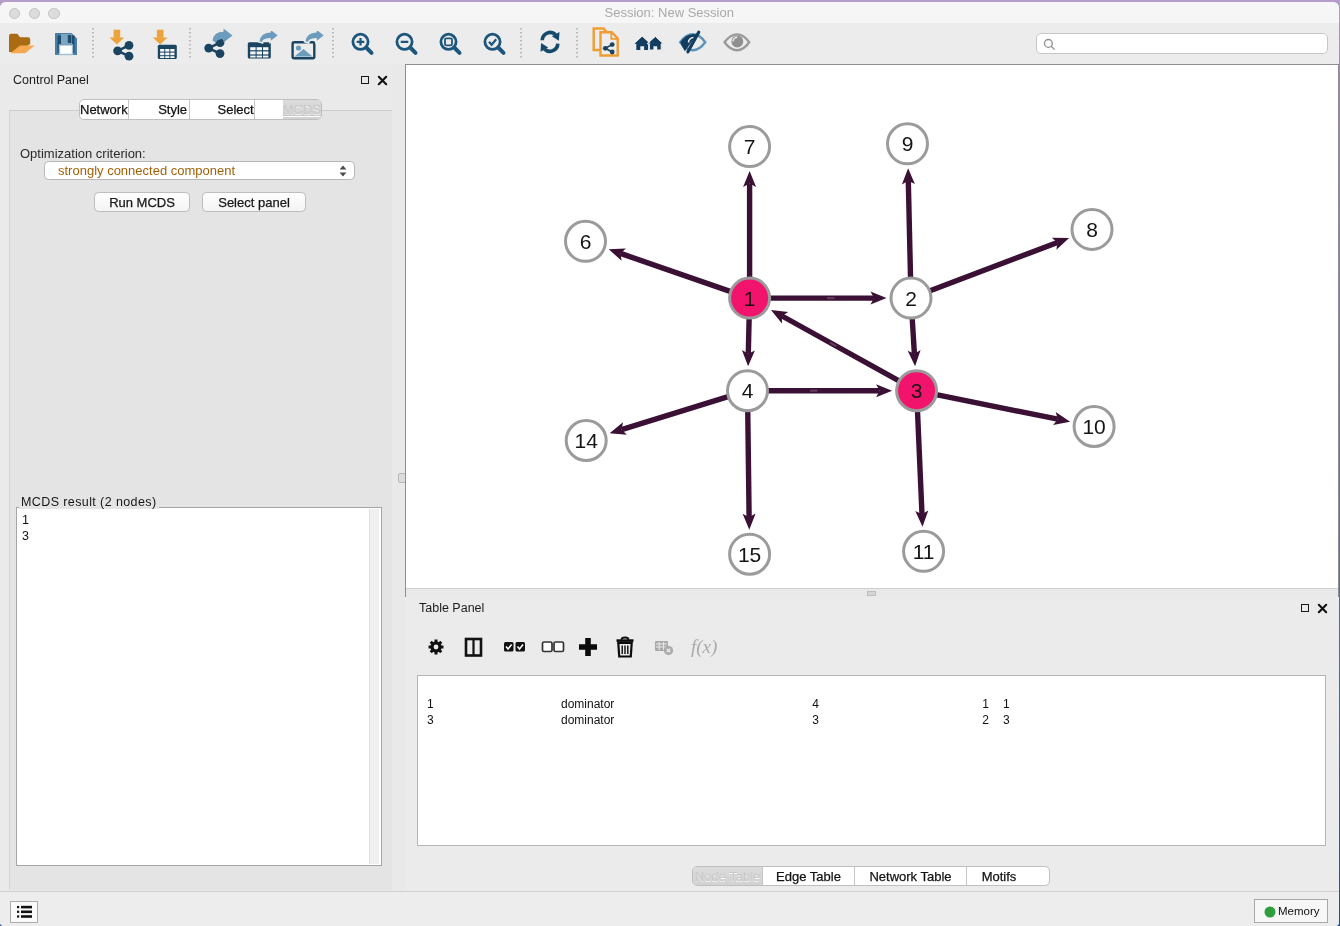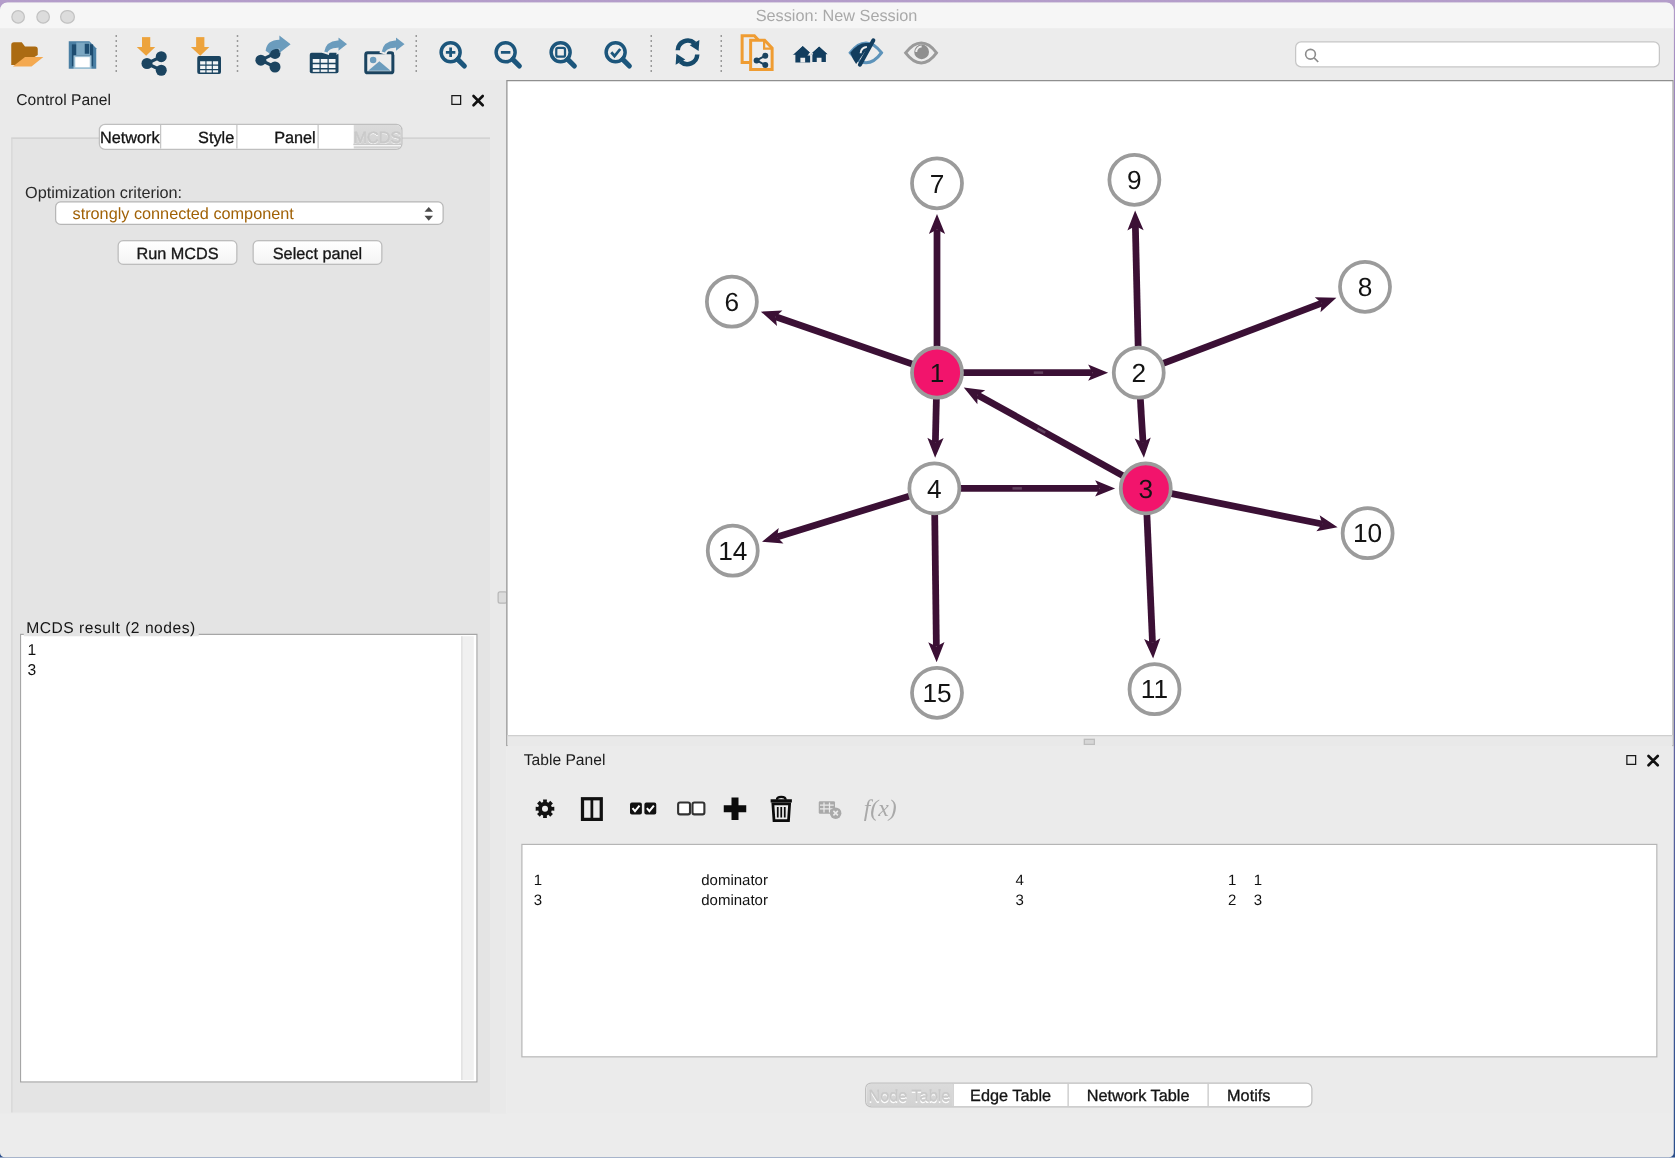--- a/index.html
+++ b/index.html
@@ -209,21 +209,21 @@
   <div id="cpanel">
     <div class="abs ptitle" style="left:13px;top:9px;">Control Panel</div>
     <div class="abs" style="left:361px;top:12px;width:8px;height:8px;border:1.6px solid #1a1a1a;box-sizing:border-box;"></div>
     <svg class="abs" style="left:377px;top:11px" width="11" height="11" viewBox="0 0 11 11">
         <path d="M1.8 1.8 L9.2 9.2 M9.2 1.8 L1.8 9.2" stroke="#111" stroke-width="2.1" stroke-linecap="round"></path>
       </svg>
     <div id="cpanel-inner"></div>
     <div class="seg" style="left:79px;top:35px;width:243px;height:21px;gap:28px;">
       <div class="t" style="width:72px;line-height:20px;">Network</div>
       <div class="t" style="width:54px;line-height:20px;">Style</div>
-      <div class="t" style="width:59px;line-height:20px;">Panel</div>
+      <div class="t" style="width:59px;line-height:20px;">Select</div>
       <div class="t sel" style="width:58px;line-height:20px;text-decoration:underline;">MCDS</div>
     </div>
     <div class="abs" style="left:20px;top:82px;width:360px;text-align:left;font-size:13px;color:#2a2a2a;">Optimization criterion:</div>
     <div class="abs" style="left:44px;top:96.5px;width:311px;height:19px;background:#fff;border:1px solid #b6b6b6;border-radius:4.5px;box-sizing:border-box;">
       <div class="abs" style="left:13px;top:1px;font-size:13px;color:#a16207;line-height:16px;">strongly connected component</div>
       <svg class="abs" style="right:6px;top:3px;" width="10" height="12" viewBox="0 0 10 12">
         <path d="M5 0.5 L8.4 4.4 H1.6 Z" fill="#4a4a4a"></path>
         <path d="M5 11.5 L8.4 7.6 H1.6 Z" fill="#4a4a4a"></path>
       </svg>
     </div>
@@ -364,14 +364,34 @@
       <div class="trow" style="left:412px;top:36.7px;width:159px;text-align:right;">2</div>
       <div class="trow" style="left:585px;top:36.7px;">3</div>
     </div>
     <div class="seg" style="left:287px;top:269px;width:358px;height:20px;">
       <div class="t sel" style="width:70px;line-height:19px;">Node Table</div>
       <div class="t" style="width:92px;line-height:19px;">Edge Table</div>
       <div class="t" style="width:112px;line-height:19px;">Network Table</div>
       <div class="t" style="width:64px;line-height:19px;">Motifs</div>
     </div>
   </div>
+  <div id="statusbar">
+    <div class="abs" style="left:10px;top:9px;width:28px;height:22px;background:#fafafa;border:1px solid #adadad;box-sizing:border-box;">
+      <svg width="26" height="20" viewBox="0 0 26 20">
+        <g fill="#111">
+          <rect x="6" y="4" width="2.2" height="2.2"></rect>
+            <rect x="10" y="3.8" width="11" height="2.6"></rect>
+          <rect x="6" y="8.7" width="2.2" height="2.2"></rect>
+            <rect x="10" y="8.5" width="11" height="2.6"></rect>
+          <rect x="6" y="13.4" width="2.2" height="2.2"></rect>
+            <rect x="10" y="13.2" width="11" height="2.6"></rect>
+        </g>
+      </svg>
+    </div>
+    <div class="abs" style="left:1254px;top:7px;width:74px;height:24px;background:#f7f7f7;border:1px solid #a8a8a8;box-sizing:border-box;">
+      <svg class="abs" style="left:8.5px;top:5.5px" width="12" height="12" viewBox="0 0 12 12">
+          <circle cx="6" cy="6" r="5.5" fill="#2e9e3e"></circle>
+        </svg>
+      <div class="abs" style="left:23px;top:4.5px;font-size:11.5px;color:#111;">Memory</div>
+    </div>
+  </div>
 
 </div>
 
 </body></html>

